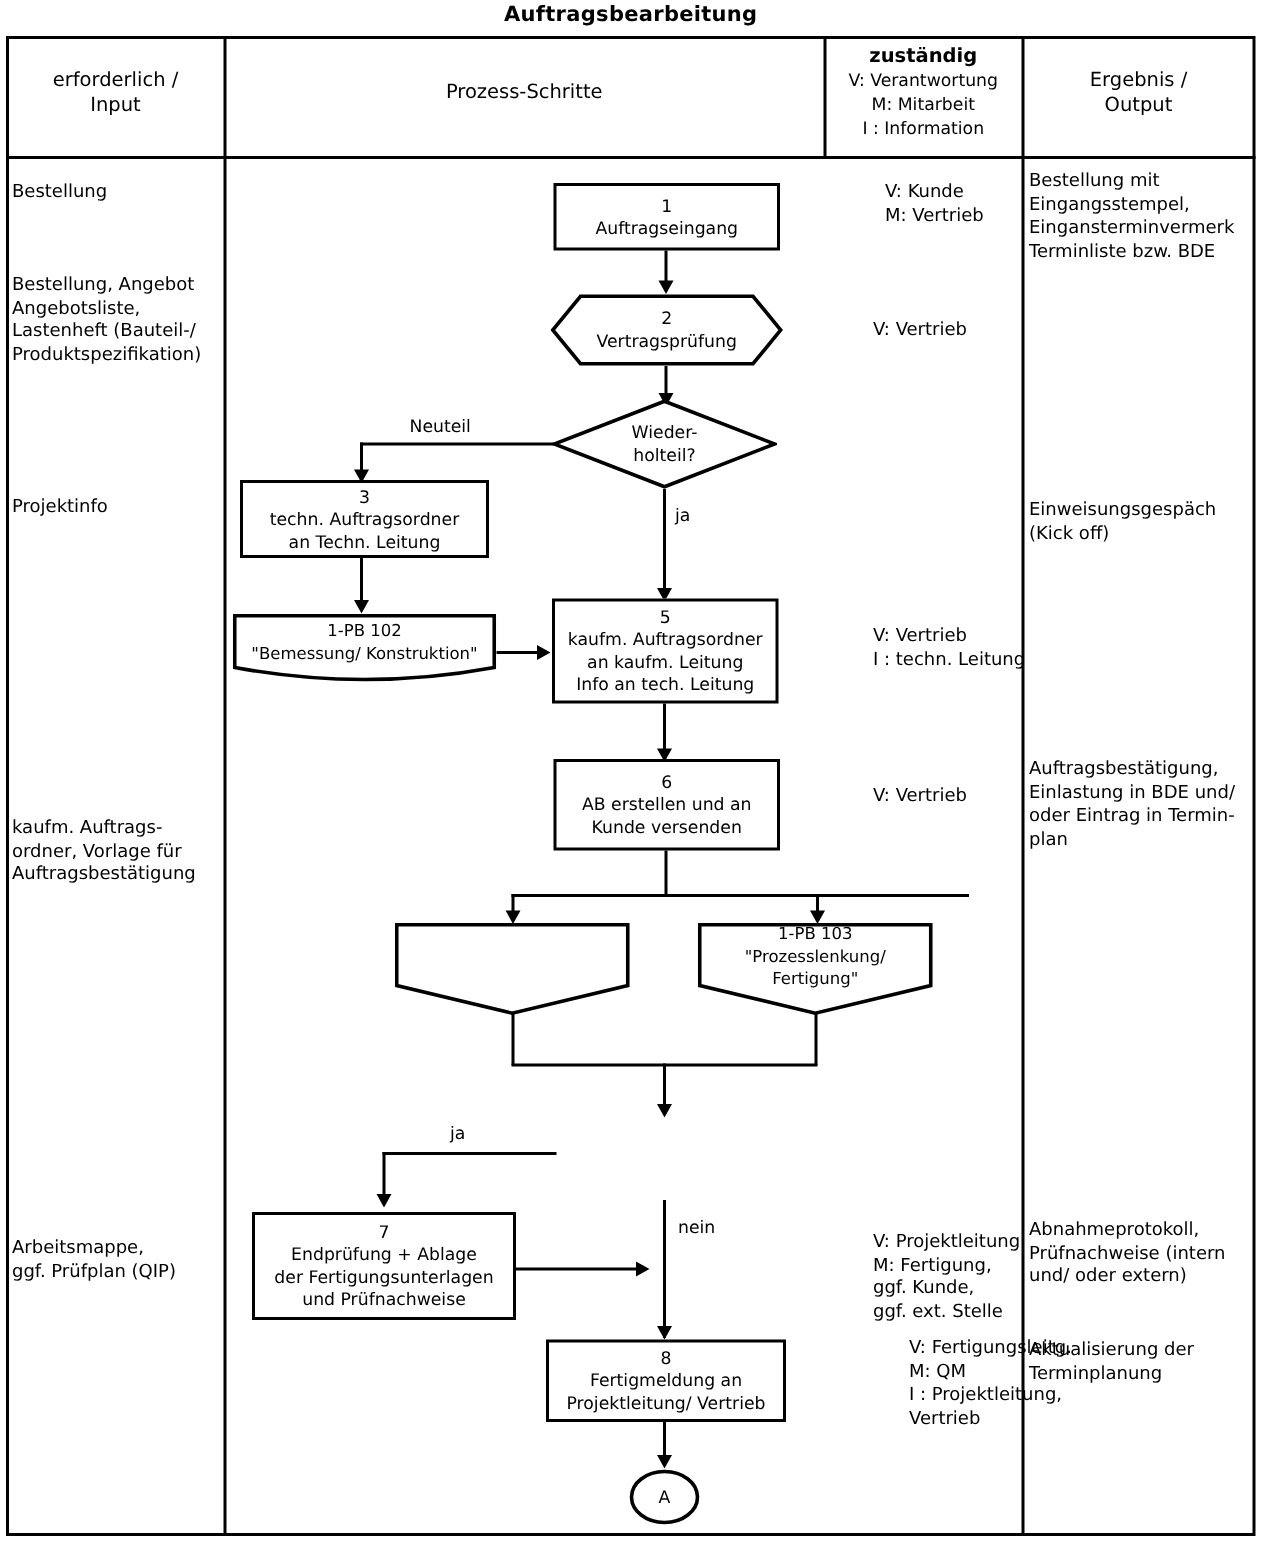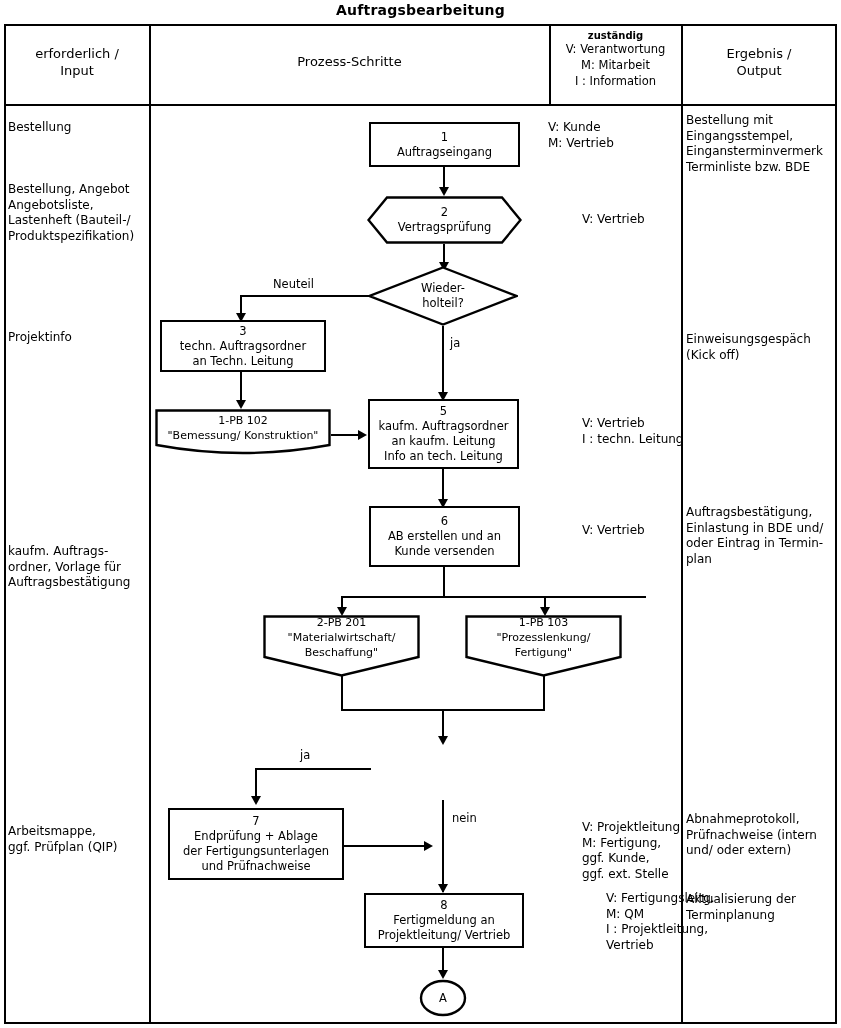--- a/index.html
+++ b/index.html
@@ -17,21 +17,21 @@
 
   
   .frame{position:absolute;left:4px;top:24px;width:833px;height:1000px;
          border:2px solid #000;box-sizing:border-box;}
   .hline{position:absolute;background:#000;height:2px;}
   .vline{position:absolute;background:#000;width:2px;}
 
   
   .hdr{position:absolute;text-align:center;}
   .hdr .big{font-size:13px;line-height:17px;}
-  .hdr .bold{font-weight:bold;font-size:10px;}
+  .hdr .bold{font-weight:bold;font-size:13px;}
   .hdr .small{font-size:11.5px;line-height:16px;}
 
   
   .coltext{position:absolute;font-size:12px;line-height:15.5px;white-space:pre-line;}
 
   
   .shape{position:absolute;box-sizing:border-box;display:flex;
          align-items:center;justify-content:center;text-align:center;
          font-size:11.5px;line-height:15px;white-space:pre-line;}
   .rect{border:2px solid #000;background:#fff;}
@@ -91,21 +91,21 @@
 Angebotsliste,
 Lastenheft (Bauteil-/
 Produktspezifikation)</div>
   <div class="coltext" style="left:8px;top:330px;width:140px;">Projektinfo</div>
   <div class="coltext" style="left:8px;top:504px;width:140px;margin-top:40px;">kaufm. Auftrags-
 ordner, Vorlage für
 Auftragsbestätigung</div>
   <div class="coltext" style="left:8px;top:824px;width:140px;">Arbeitsmappe,
 ggf. Prüfplan (QIP)</div>
 
-  <div class="coltext" style="left:548px;top:120px;width:100px;">V: Kunde
+  <div class="coltext" style="left:590px;top:120px;width:100px;">V: Kunde
 M: Vertrieb</div>
   <div class="coltext" style="left:582px;top:212px;width:100px;">V: Vertrieb</div>
   <div class="coltext" style="left:582px;top:416px;width:110px;">V: Vertrieb
  I : techn. Leitung</div>
   <div class="coltext" style="left:582px;top:523px;width:100px;">V: Vertrieb</div>
   <div class="coltext" style="left:582px;top:820px;width:110px;">V: Projektleitung
 M: Fertigung,
       ggf. Kunde,
       ggf. ext. Stelle</div>
   <div class="coltext" style="left:582px;top:891px;width:110px;margin-left:24px;">V: Fertigungsleitg.
@@ -205,23 +205,20 @@
   <div class="conn hconn" style="left:341px;top:596px;width:305px;"></div>
   <div class="conn vconn" style="left:341px;top:596px;height:17px;"></div>
   <div class="arrow arrow-down" style="left:337px;top:607px;"></div>
   <div class="conn vconn" style="left:544px;top:596px;height:17px;"></div>
   <div class="arrow arrow-down" style="left:540px;top:607px;"></div>
 
   <div class="svgshape" style="left:263px;top:615px;width:157px;height:62px;">
     <svg width="157" height="62" viewBox="0 0 157 62">
       <polygon points="1.5,1.5 155.5,1.5 155.5,42 78.5,60.5 1.5,42" fill="#ffffff" stroke="#000000" stroke-width="2.4"></polygon>
     </svg>
-    <span class="lbl" style="height:44px;font-size:11px;">2-PB 201
-"Materialwirtschaft/
-Beschaffung"</span>
   </div>
 
   <div class="svgshape" style="left:465px;top:615px;width:157px;height:62px;">
     <svg width="157" height="62" viewBox="0 0 157 62">
       <polygon points="1.5,1.5 155.5,1.5 155.5,42 78.5,60.5 1.5,42" fill="#ffffff" stroke="#000000" stroke-width="2.4"></polygon>
     </svg>
     <span class="lbl" style="height:44px;font-size:11px;">1-PB 103
 "Prozesslenkung/
 Fertigung"</span>
   </div>

